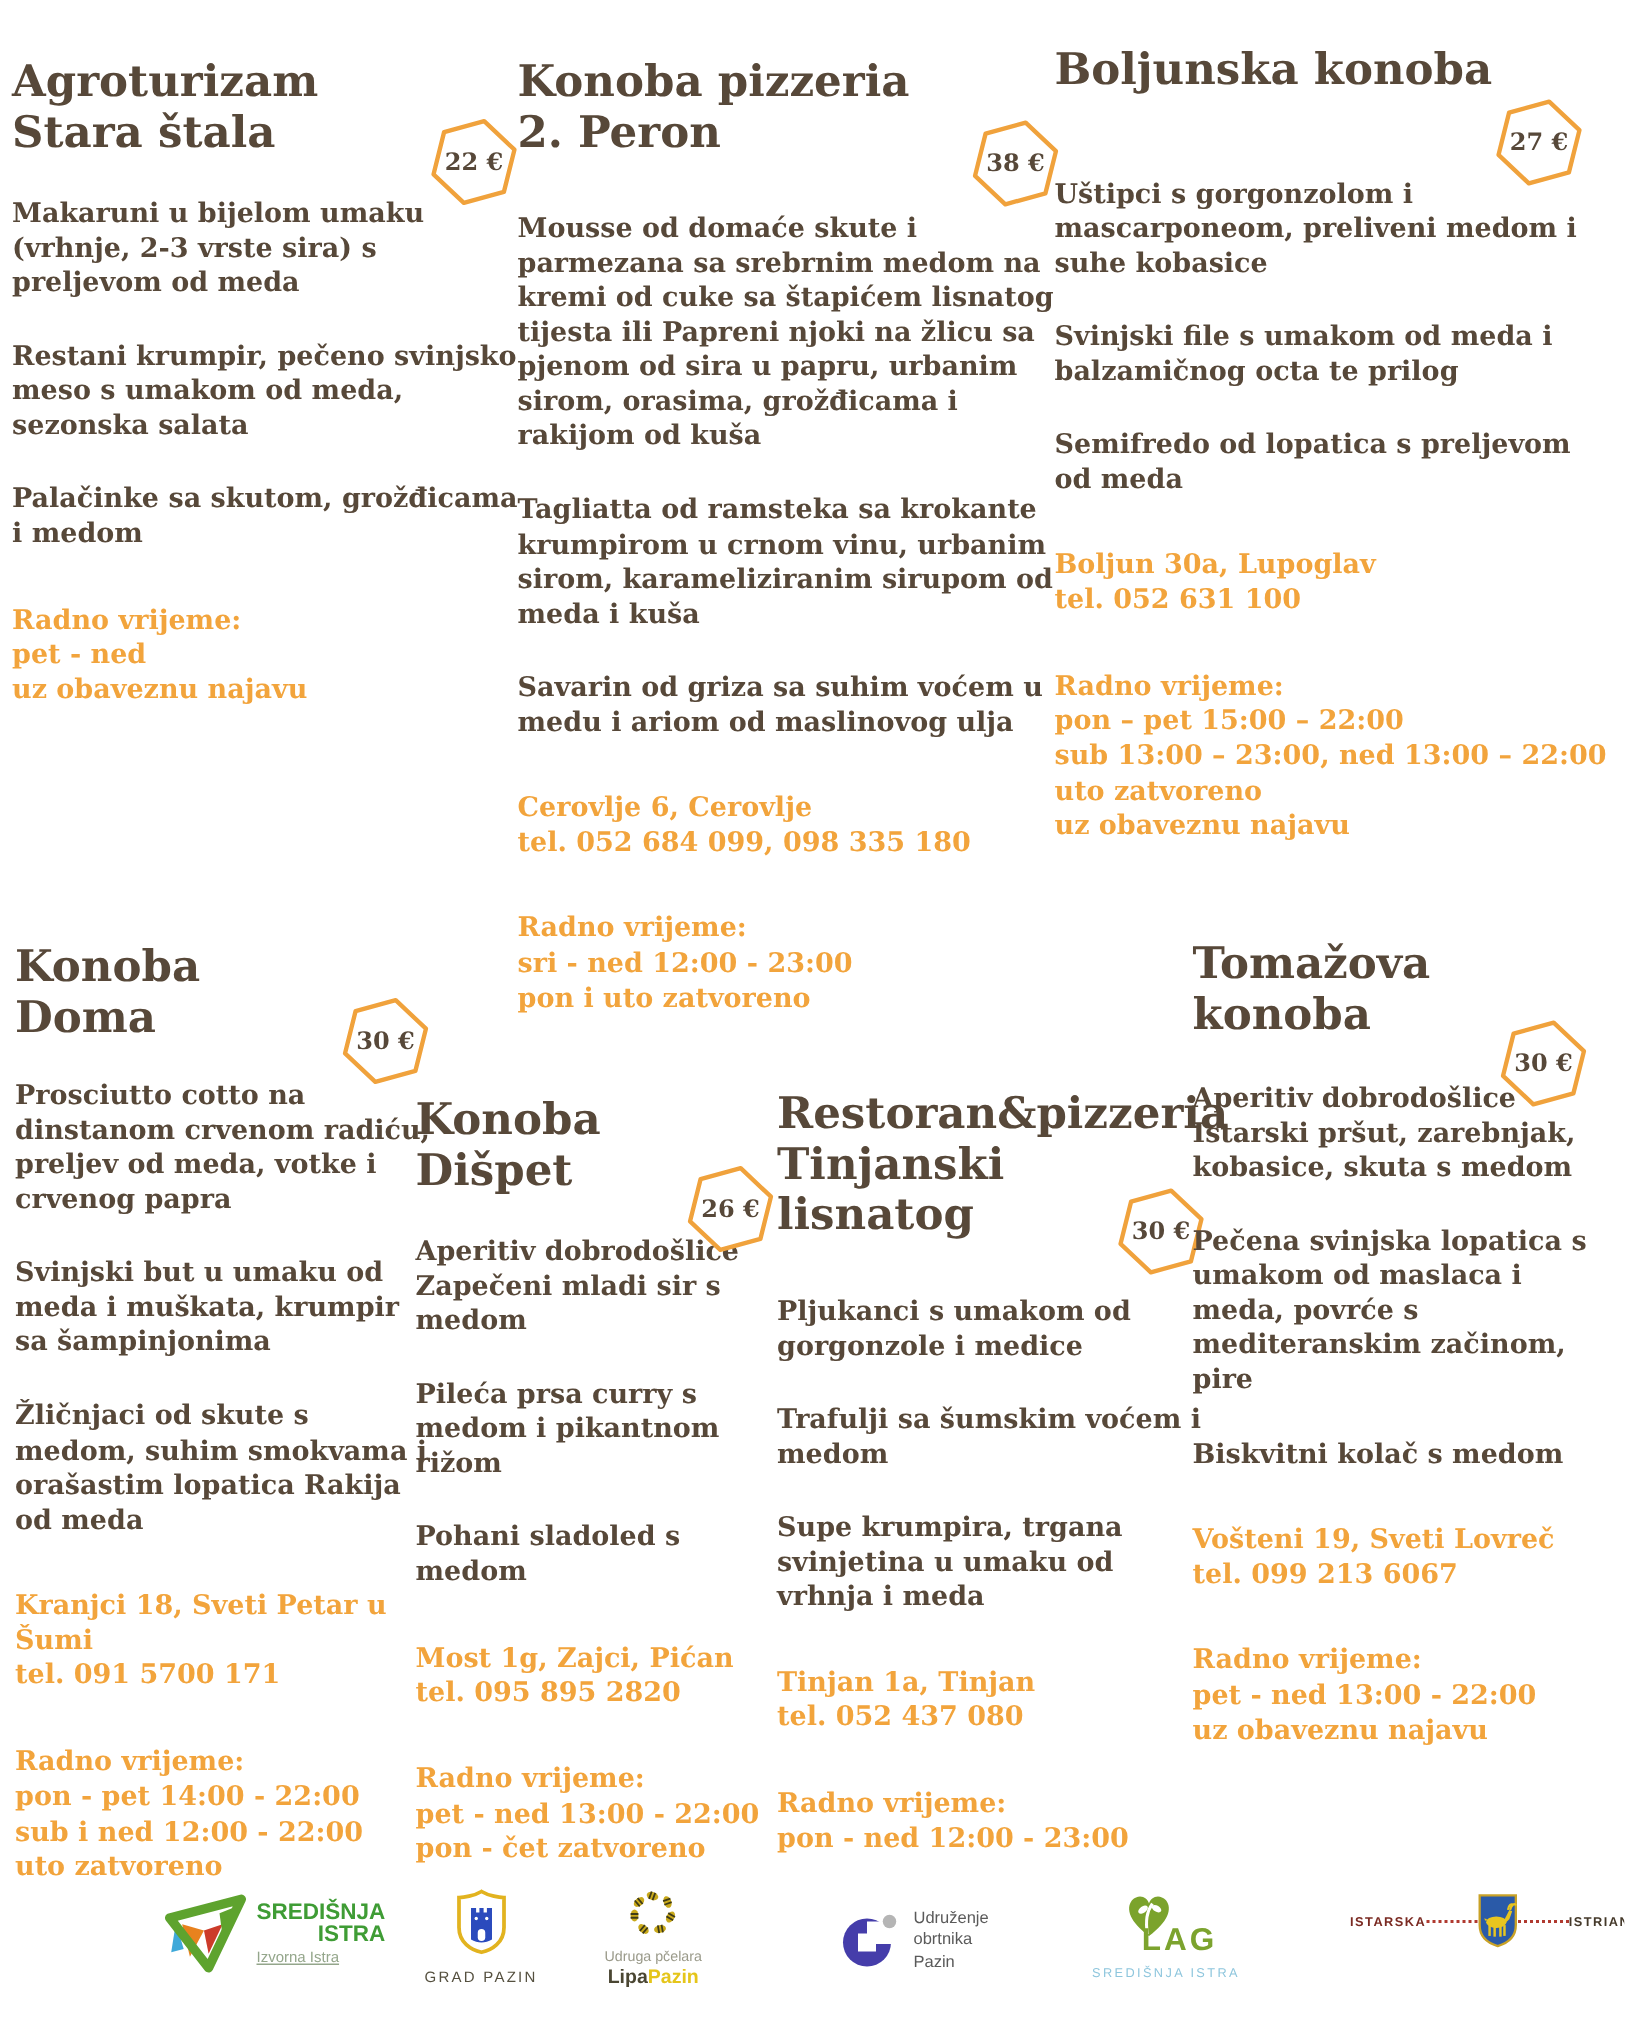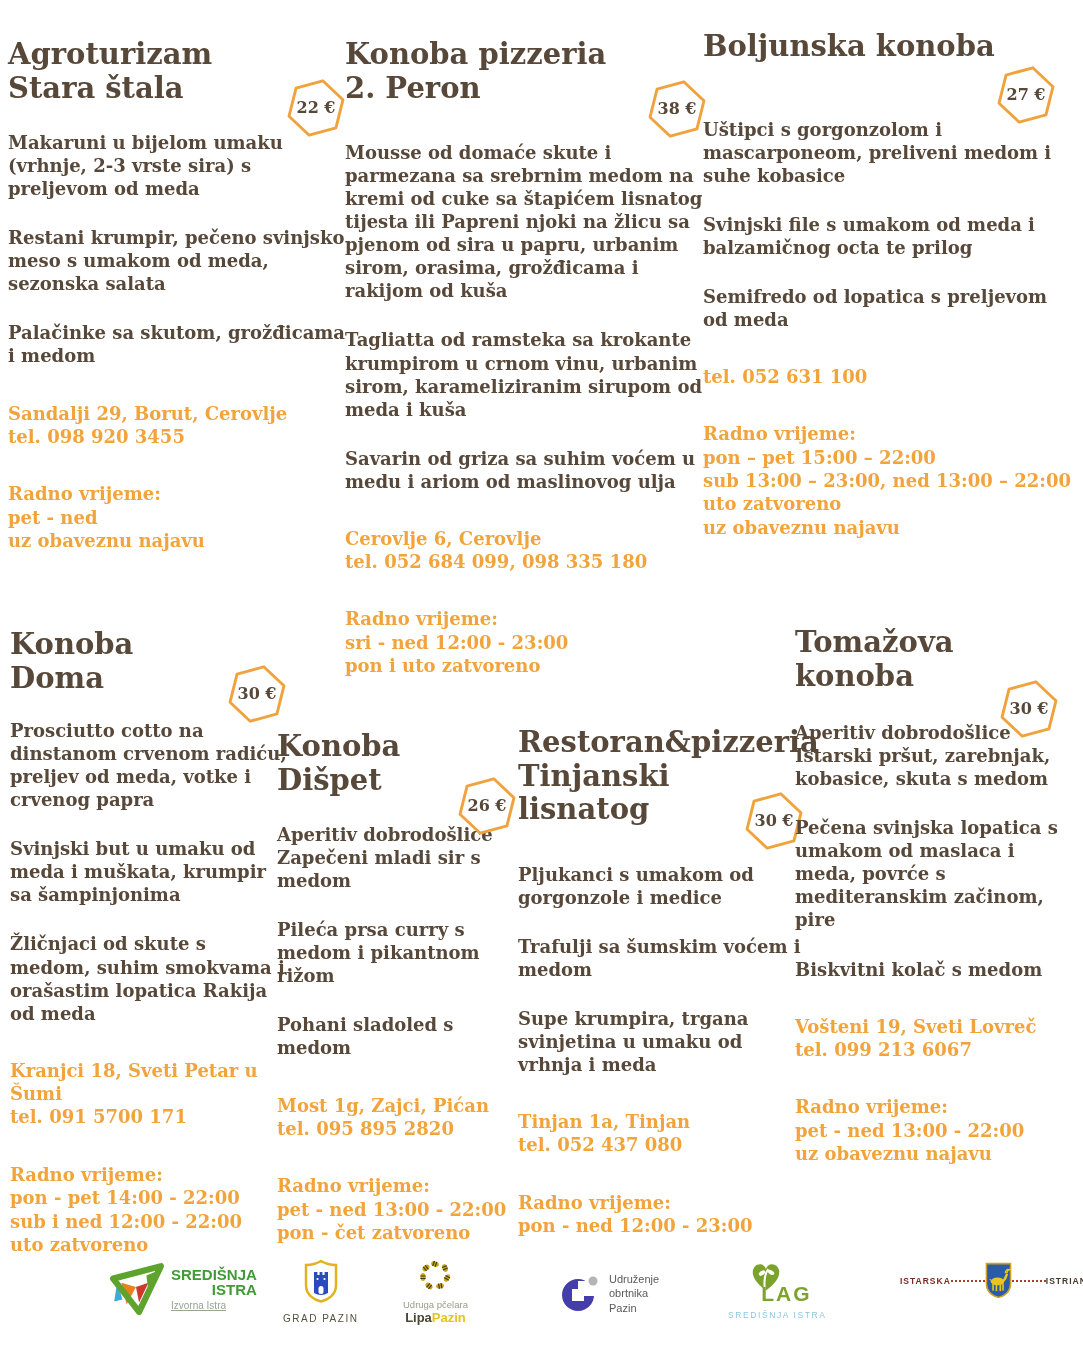--- a/index.html
+++ b/index.html
@@ -50,24 +50,20 @@
         <svg width="58" height="62" viewBox="0 0 60 64">
           <polygon points="30,3 55,17 55,47 30,61 5,47 5,17" fill="#ffffff" stroke="#F0A23C" stroke-width="3" stroke-linejoin="round" transform="rotate(14 30 32)"></polygon>
         </svg>
         <span class="price">22 €</span>
       </div>
     </div>
     <p class="dish">Makaruni u bijelom umaku (vrhnje, 2-3 vrste sira) s preljevom od meda</p>
     <p class="dish">Restani krumpir, pečeno svinjsko meso s umakom od meda, sezonska salata</p>
     <p class="dish">Palačinke sa skutom, grožđicama i medom</p>
     <div class="block orange">
-      <span class="aline">Sandalji 29, Borut, Cerovlje</span>
-      <span class="aline">tel. 098 920 3455</span>
-    </div>
-    <div class="block orange">
       <span class="aline">Radno vrijeme:</span>
       <span class="aline">pet - ned</span>
       <span class="aline">uz obaveznu najavu</span>
     </div>
   </div>
 
   <div class="col" style="left:345px;top:38px;width:372px;">
     <div class="title" style="margin-bottom:36px;">
       <span class="tline">Konoba pizzeria</span>
       <span class="tline">2. Peron</span>
@@ -99,20 +95,21 @@
         <svg width="58" height="62" viewBox="0 0 60 64">
           <polygon points="30,3 55,17 55,47 30,61 5,47 5,17" fill="#ffffff" stroke="#F0A23C" stroke-width="3" stroke-linejoin="round" transform="rotate(14 30 32)"></polygon>
         </svg>
         <span class="price">27 €</span>
       </div>
     </div>
     <p class="dish">Uštipci s gorgonzolom i mascarponeom, preliveni medom i suhe kobasice</p>
     <p class="dish">Svinjski file s umakom od meda i balzamičnog octa te prilog</p>
     <p class="dish">Semifredo od lopatica s preljevom od meda</p>
     <div class="block orange">
+      <span class="aline">Boljun 30a, Lupoglav</span>
       <span class="aline">tel. 052 631 100</span>
     </div>
     <div class="block orange">
       <span class="aline">Radno vrijeme:</span>
       <span class="aline">pon – pet 15:00 – 22:00</span>
       <span class="aline">sub 13:00 – 23:00, ned 13:00 – 22:00</span>
       <span class="aline">uto zatvoreno</span>
       <span class="aline">uz obaveznu najavu</span>
     </div>
   </div>

